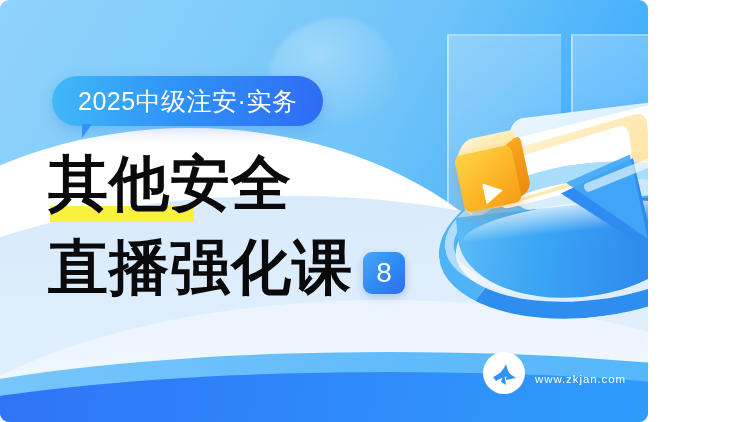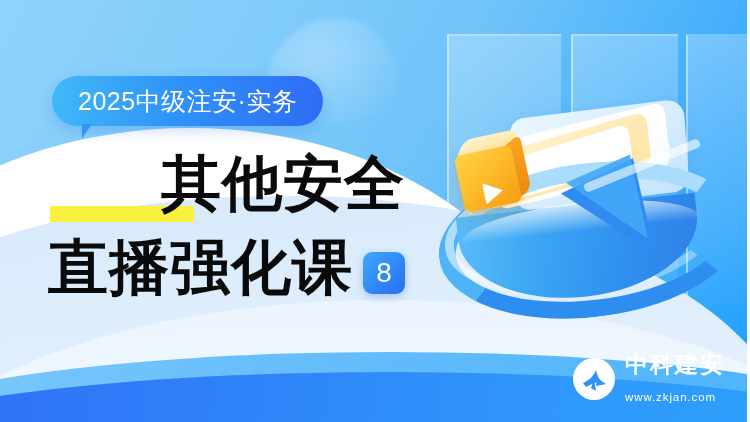--- a/index.html
+++ b/index.html
@@ -7,24 +7,25 @@
     margin: 0;
     padding: 0;
     background: #ffffff;
   }
   body {
     font-family: "Liberation Sans", "DejaVu Sans", sans-serif;
   }
 
   .banner {
     position: relative;
-    width: 747px;
+    width: 648px;
     height: 422px;
     overflow: hidden;
     background: linear-gradient(118deg, #8ed3fb 0%, #81ccfa 28%, #6ec3f9 52%, #41aefc 78%, #1f9ffd 100%);
+    border-radius: 9px;
   }
 
   
   .bg-layer { position: absolute; pointer-events: none; }
 
   .bg-soft-blob {
     left: 268px; top: 18px;
     width: 130px; height: 105px;
     border-radius: 55% 45% 48% 52% / 60% 58% 42% 40%;
     background: radial-gradient(ellipse at 40% 35%, rgba(255,255,255,0.30), rgba(255,255,255,0.05) 72%, rgba(255,255,255,0) 100%);
@@ -223,21 +224,21 @@
     font-family: "Liberation Sans", "DejaVu Sans", sans-serif;
   }
   .pill-tail {
     position: absolute; left: 30px; top: 48px;
     width: 0; height: 0;
     border-left: 10px solid #3095f8;
     border-right: 10px solid transparent;
     border-bottom: 14px solid transparent;
   }
 
-  .title-block { position: absolute; left: 48px; top: 148px; z-index: 6; text-align: right; }
+  .title-block { position: absolute; left: 48px; top: 148px; z-index: 6; }
 
   .title-line { position: relative; display: block; height: 72px; }
 
   .hl {
     position: absolute; left: 2px; top: 58px;
     width: 144px; height: 16px;
     background: #faf03f;
     z-index: 1;
   }
 
@@ -351,18 +352,17 @@
 
   <div class="logo">
     <span class="logo-mark">
       <svg width="34" height="34" viewBox="0 0 34 34" aria-hidden="true">
         <path d="M6 21 C11 19 16 15 19 8 C20 12 21 16 24 19 C20 20 14 22 9 25 Z" fill="#2f93f8"></path>
         <path d="M20 16 L29 22 L19 24 Z" fill="#2f93f8"></path>
         <path d="M17 17 L19 29 L14 26 Z" fill="#2f93f8"></path>
       </svg>
     </span>
     <span class="logo-text">
-      <span class="logo-name">中科建安</span>
       <span class="logo-url">www.zkjan.com</span>
     </span>
   </div>
 
 </div>
 
 </body></html>

